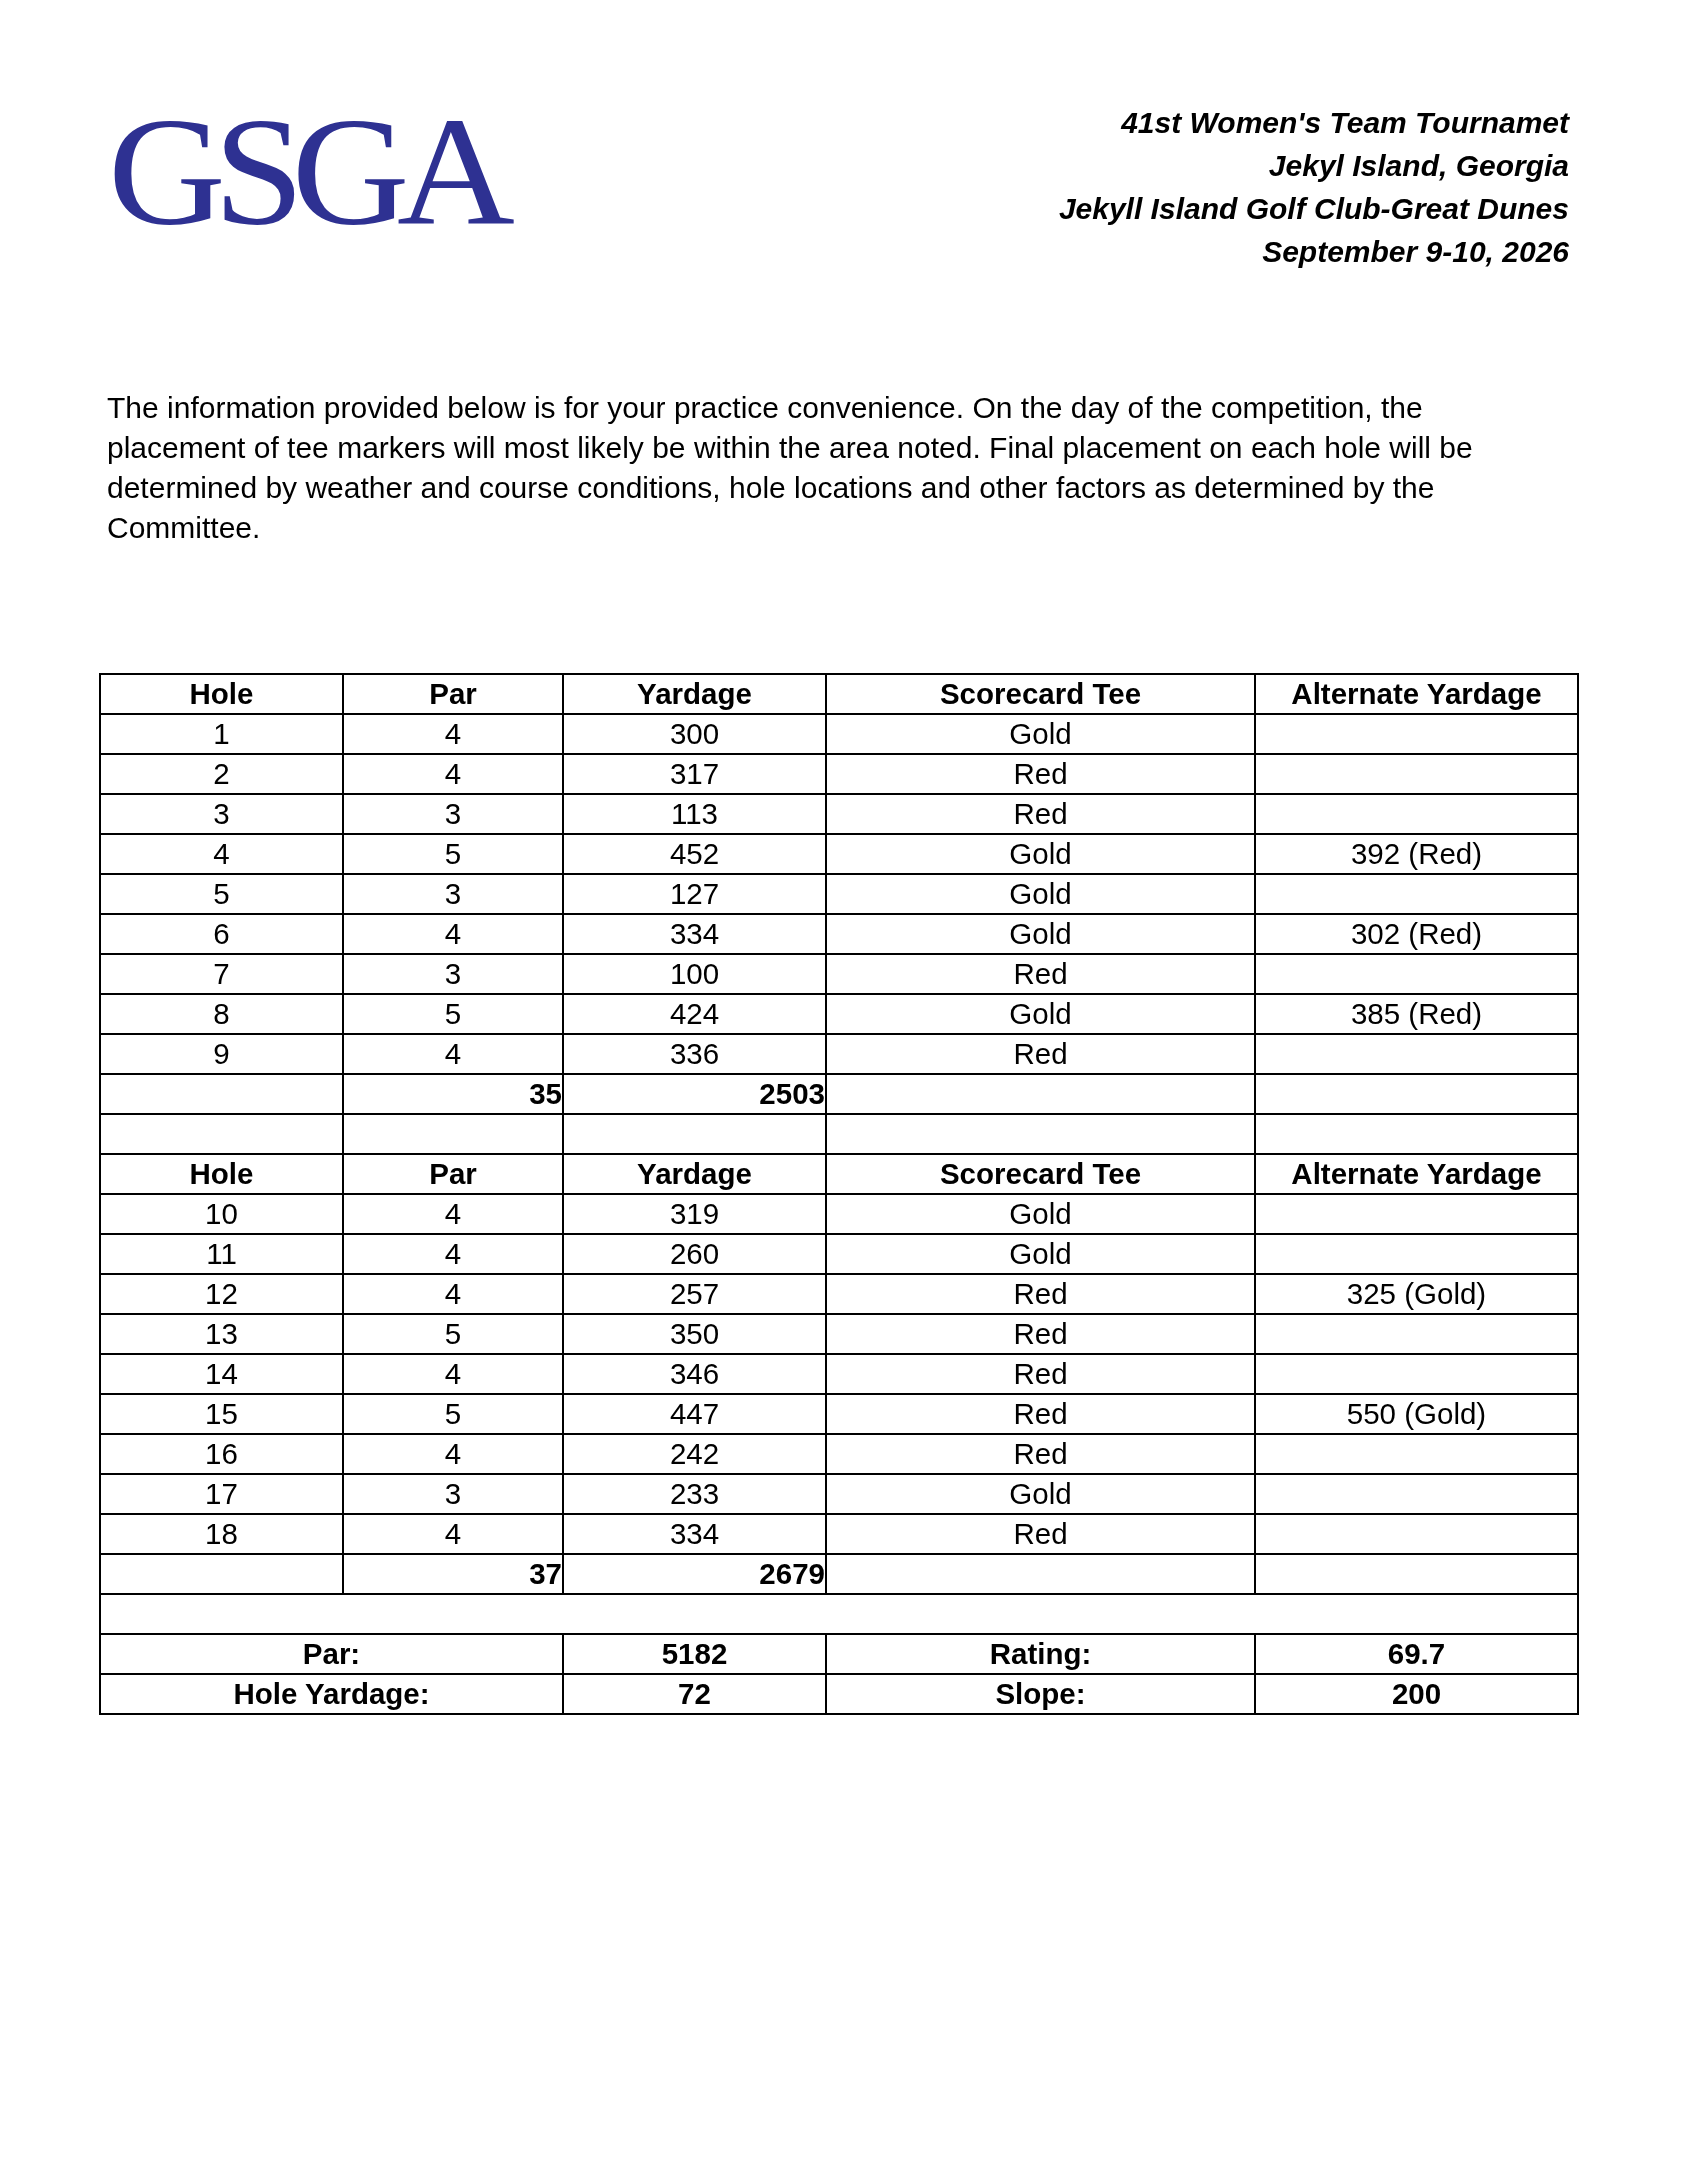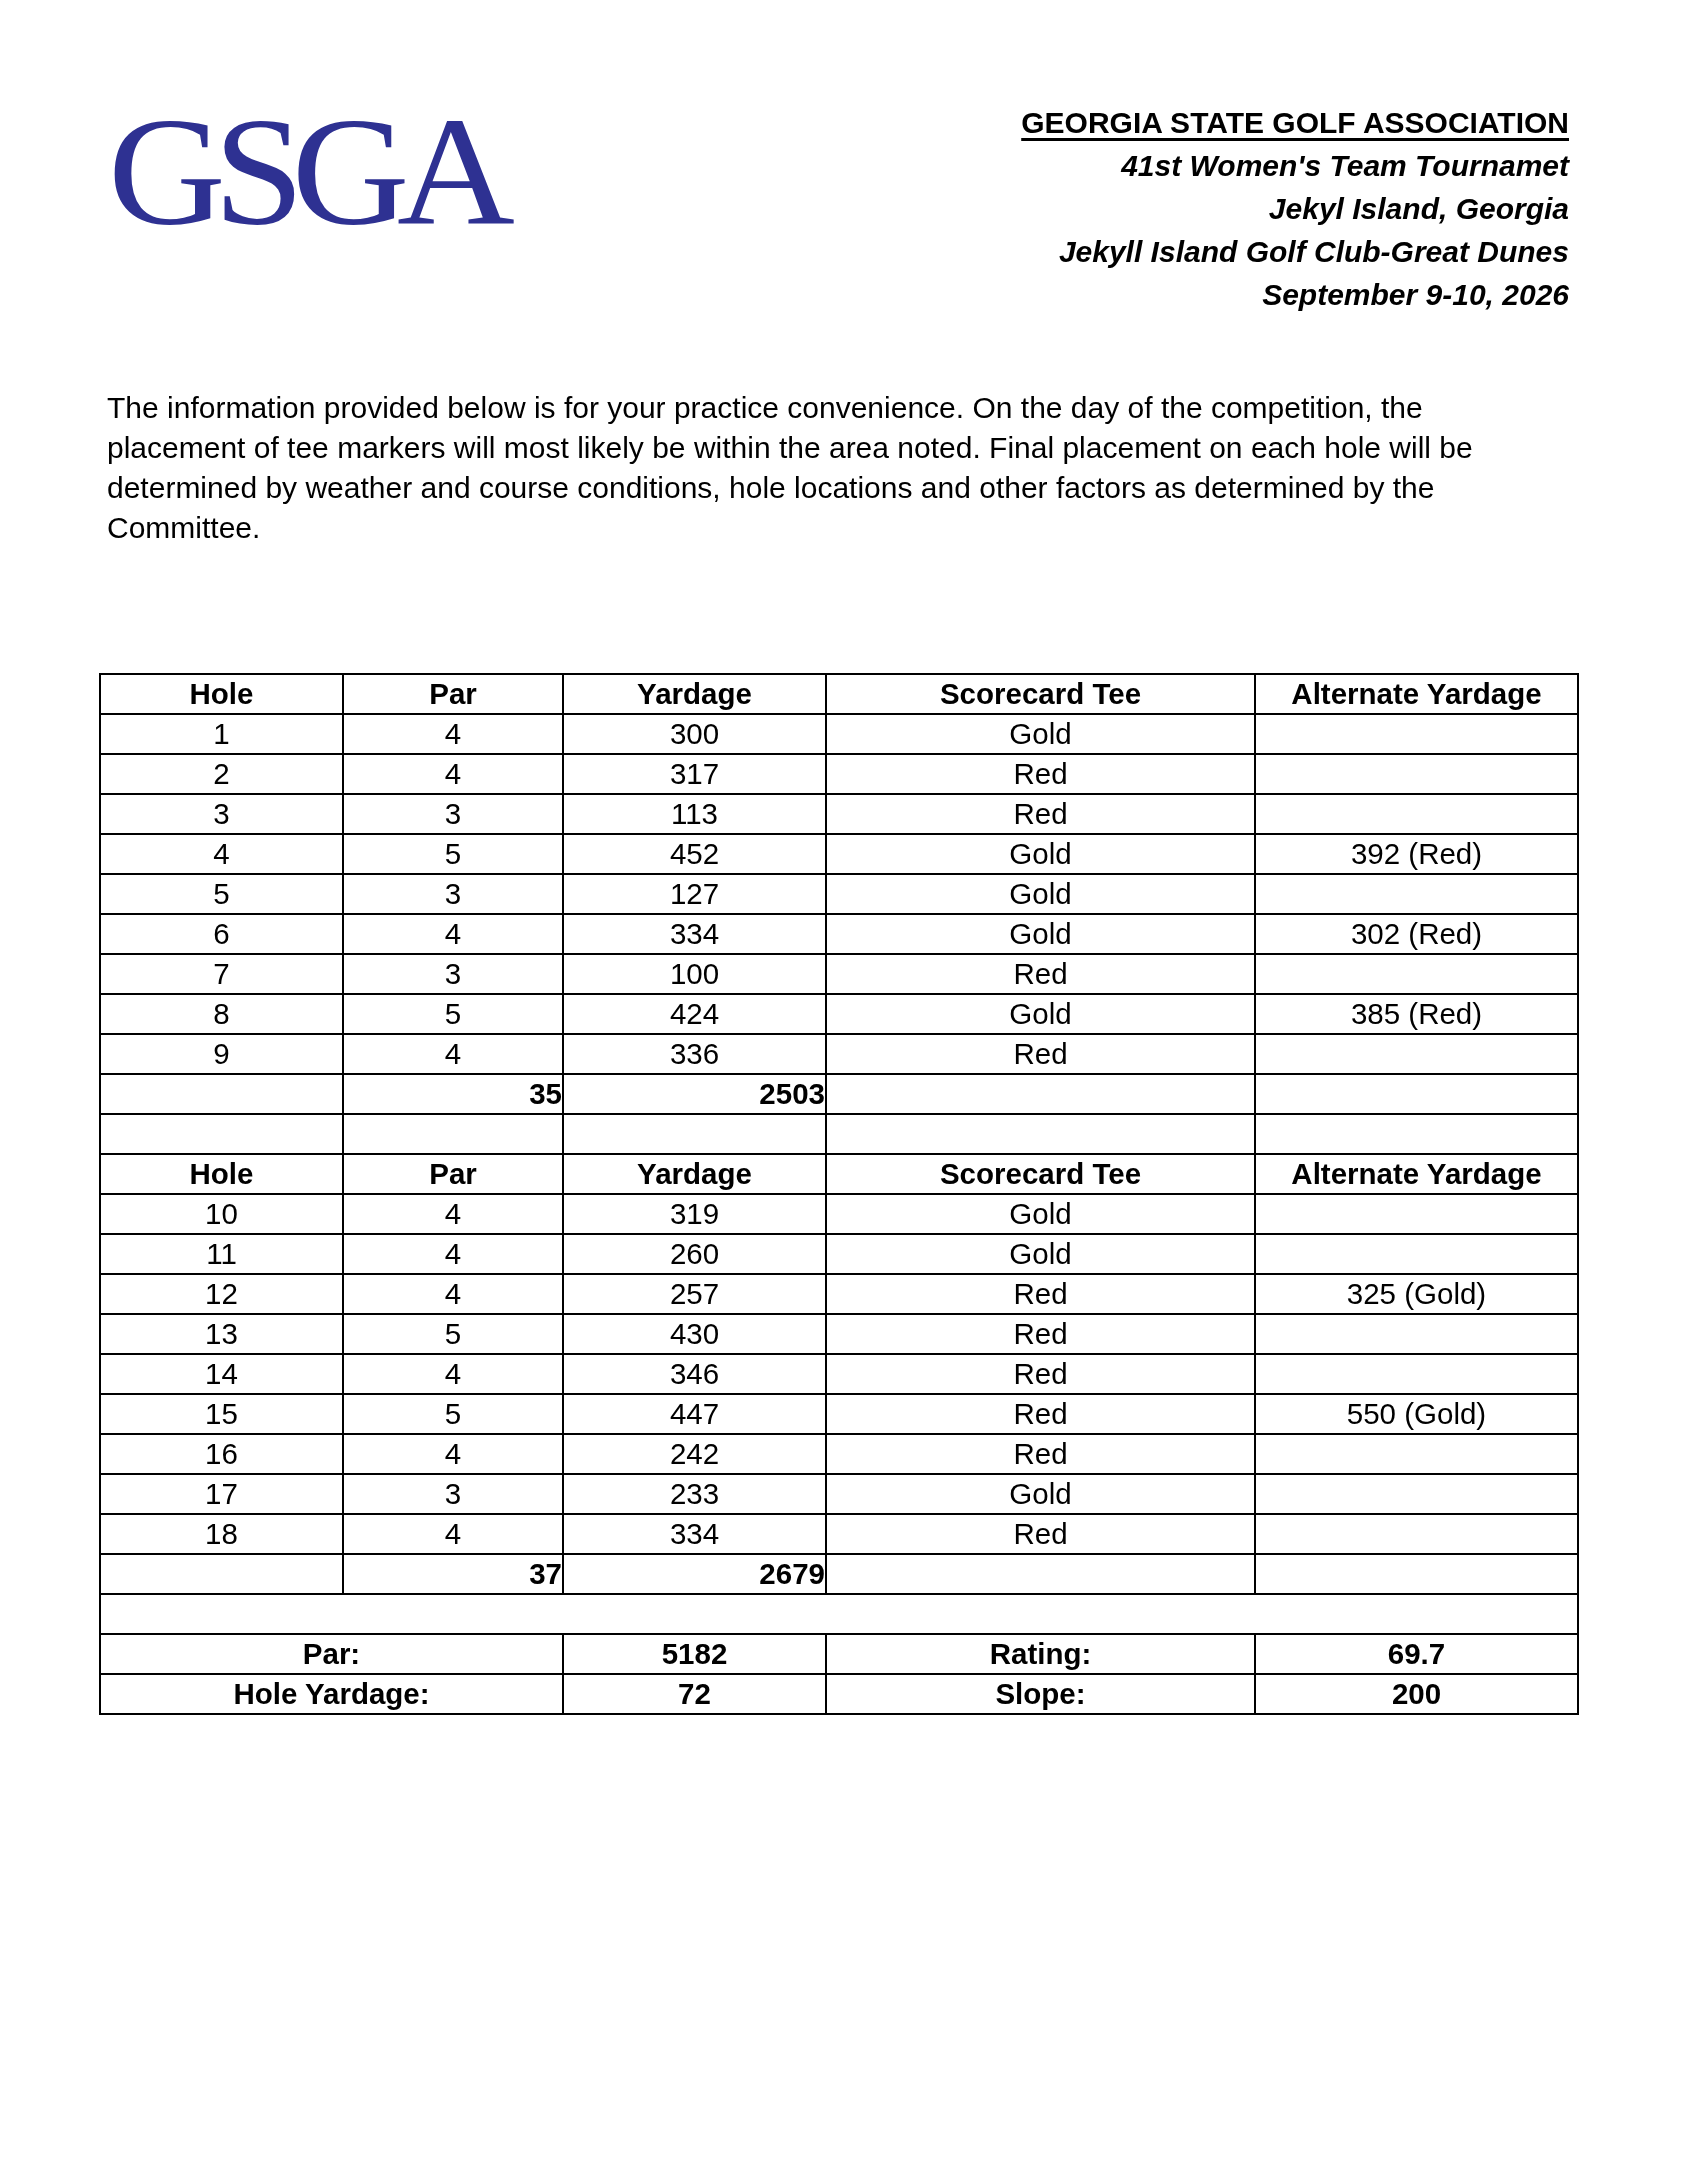--- a/index.html
+++ b/index.html
@@ -31,21 +31,20 @@
   table.scores tr.hdr td { font-weight: bold; }
   table.scores tr.sub td { font-weight: bold; text-align: right; }
   table.scores tr.summary td { font-weight: bold; }
 </style>
 </head>
 <body>
 
 <div class="logo">GSGA</div>
 
 <div class="header-block">
-  <div class="org">GEORGIA STATE GOLF ASSOCIATION</div>
   <div class="line">41st Women's Team Tournamet</div>
   <div class="line">Jekyl Island, Georgia</div>
   <div class="line">Jekyll Island Golf Club-Great Dunes</div>
   <div class="line">September 9-10, 2026</div>
 </div>
 
 <div class="intro">The information provided below is for your practice convenience. On the day of the competition, the placement of tee markers will most likely be within the area noted. Final placement on each hole will be determined by weather and course conditions, hole locations and other factors as determined by the Committee.</div>
 
 <table class="scores">
   <colgroup>
@@ -164,21 +163,21 @@
       <tr>
         <td>12</td>
         <td>4</td>
         <td>257</td>
         <td>Red</td>
         <td>325 (Gold)</td>
       </tr>
       <tr>
         <td>13</td>
         <td>5</td>
-        <td>430</td>
+        <td>350</td>
         <td>Red</td>
         <td></td>
       </tr>
       <tr>
         <td>14</td>
         <td>4</td>
         <td>346</td>
         <td>Red</td>
         <td></td>
       </tr>

